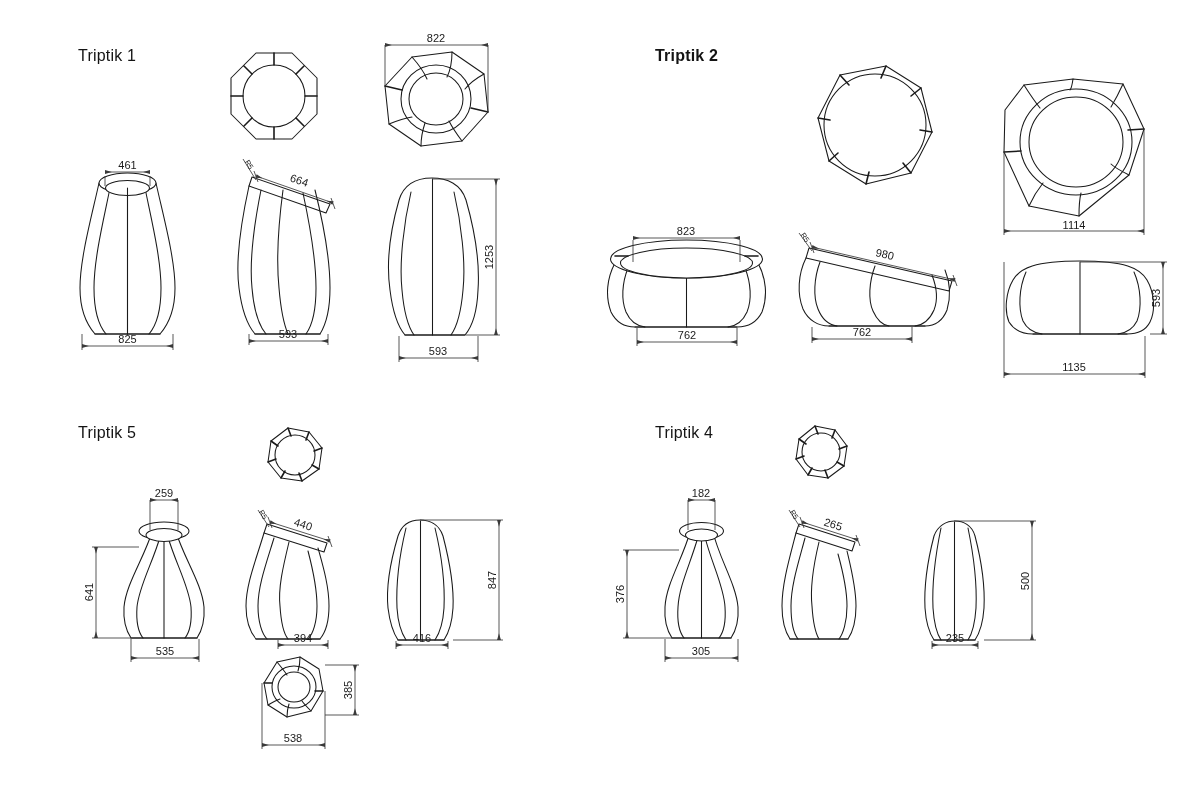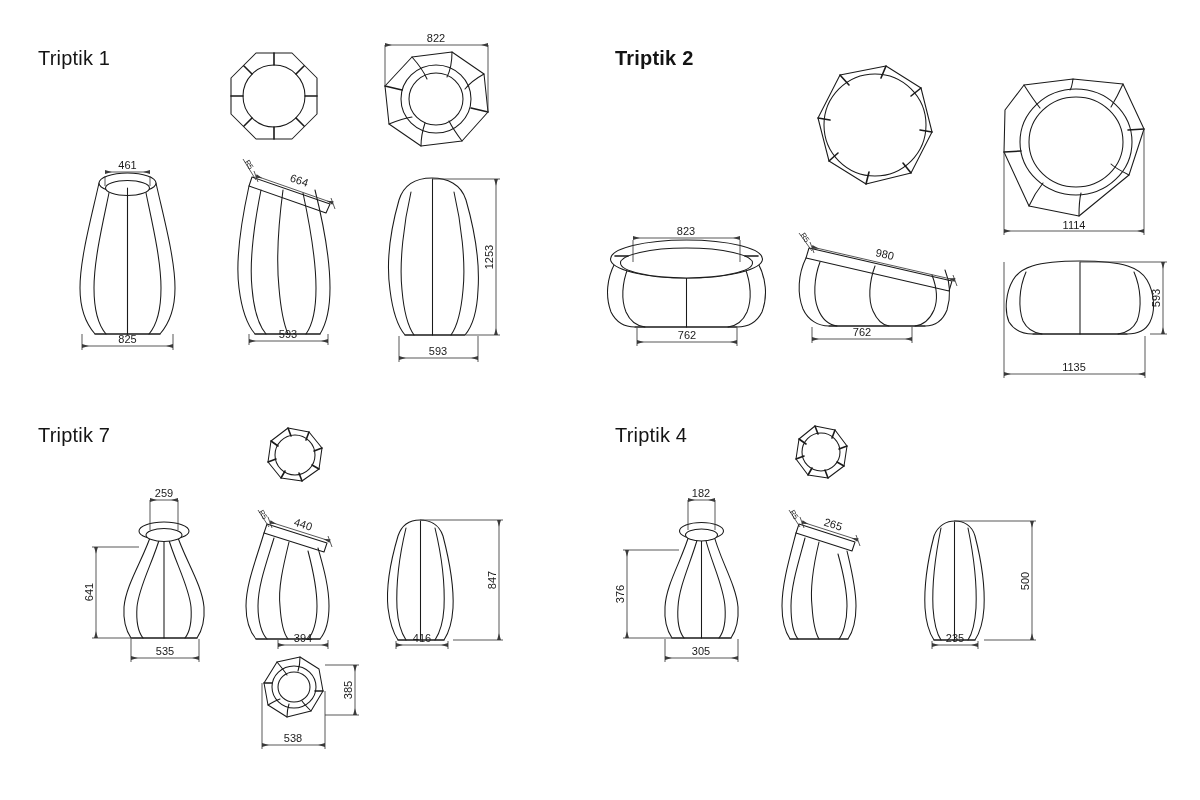--- a/index.html
+++ b/index.html
@@ -16,45 +16,46 @@
   }
   #sheet {
     position: absolute;
     left: 0; top: 0;
     width: 1200px;
     height: 800px;
   }
   .quad-title {
     position: absolute;
     font-family: "Liberation Sans", sans-serif;
-    font-size: 20px;
+    font-size: 16px;
     font-weight: 400;
     color: #141414;
     letter-spacing: 0.2px;
     white-space: nowrap;
+    margin-left: 40px;
   }
   #t1-title { left: 38px;  top: 47px;  }
   #t2-title { left: 615px; top: 47px; font-weight: bold;  }
   #t3-title { left: 38px;  top: 424px; }
   #t4-title { left: 615px; top: 424px; }
 
   svg { display: block; }
   .ln   { fill: none; stroke: #1a1a1a; stroke-width: 1.05; stroke-linecap: round; stroke-linejoin: round; }
   .ln-th{ fill: none; stroke: #1a1a1a; stroke-width: 1.6;  stroke-linecap: round; stroke-linejoin: round; }
   .dim  { fill: none; stroke: #3a3a3a; stroke-width: 0.85; }
   .dimtx{ fill: #1a1a1a; font-family: "Liberation Sans", sans-serif; font-size: 11px; }
   .dimtx-sm{ fill: #1a1a1a; font-family: "Liberation Sans", sans-serif; font-size: 7.5px; }
   .wht  { fill: #ffffff; }
 </style>
 </head>
 <body>
 
 <div class="quad-title" id="t1-title">Triptik 1</div>
 <div class="quad-title" id="t2-title">Triptik 2</div>
-<div class="quad-title" id="t3-title">Triptik 7</div>
+<div class="quad-title" id="t3-title">Triptik 5</div>
 <div class="quad-title" id="t4-title">Triptik 4</div>
 
 <svg id="sheet" viewBox="0 0 1200 800">
 
   <defs>
 
     <marker id="tk" markerWidth="10" markerHeight="10" refX="5" refY="5" orient="auto">
       <line x1="2.5" y1="7.5" x2="7.5" y2="2.5" stroke="#3a3a3a" stroke-width="0.9"></line>
     </marker>
     <marker id="ar" markerWidth="9" markerHeight="9" refX="8" refY="4.5" orient="auto">

